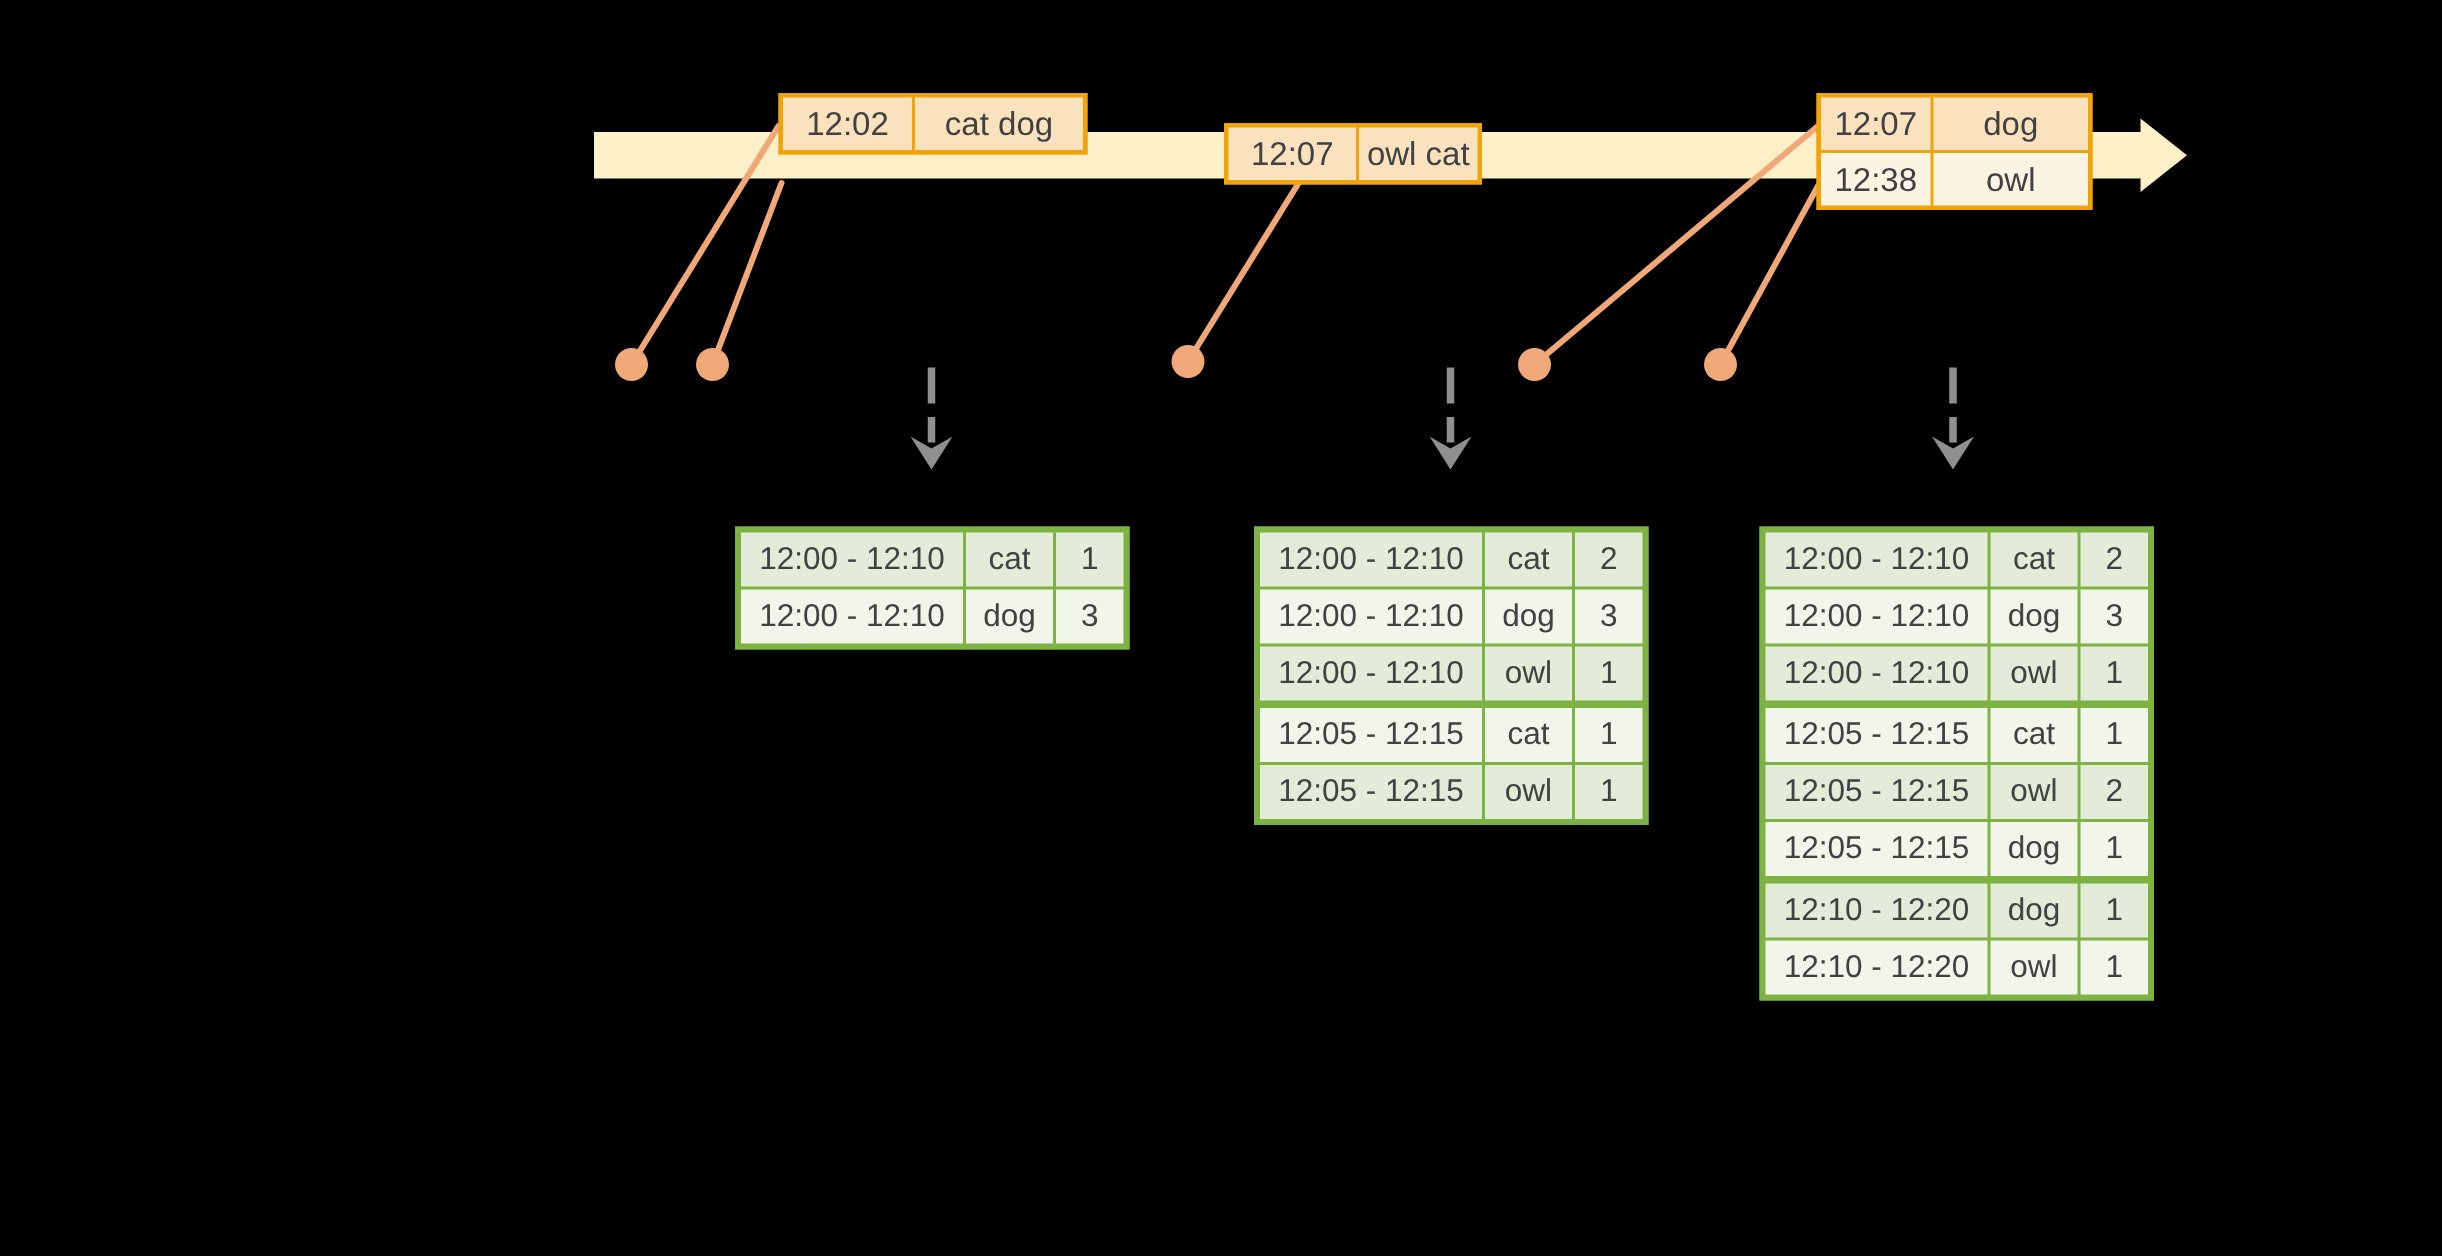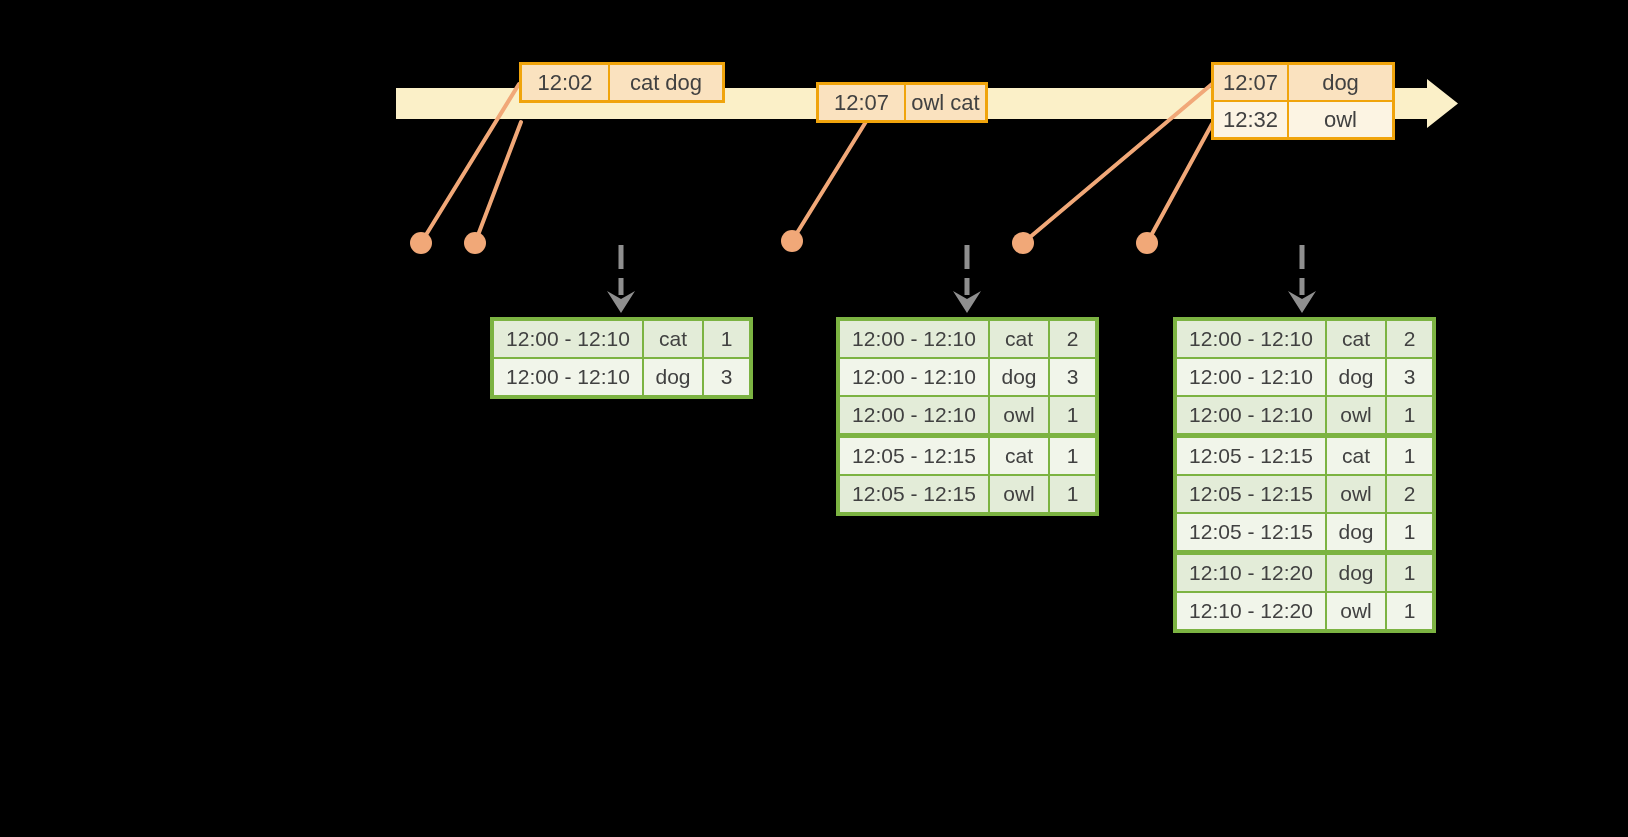--- a/index.html
+++ b/index.html
@@ -19,21 +19,21 @@
   #events-3{left:1211px;top:62px;}
   #events-1 .e-row{grid-template-columns:86px 112px;}
   #events-2 .e-row{grid-template-columns:85px 79px;}
   #events-3 .e-row{grid-template-columns:73px 103px;}
   .e-cell{display:flex;align-items:center;justify-content:center;
     font-size:22px;color:var(--text_color);background:var(--event_row_light);}
   .e-row.shade-dark .e-cell{background:var(--event_row_dark);}
 
   
   .result-table{position:absolute;border:4px solid var(--result_border);
-    background:var(--result_border);display:flex;flex-direction:column;gap:2px;}
+    background:var(--result_border);display:flex;flex-direction:column;gap:2px;margin-top:34px;}
   #result-1{left:490px;top:317px;}
   #result-2{left:836px;top:317px;}
   #result-3{left:1173px;top:317px;}
   .r-row{display:grid;grid-template-columns:148px 58px 45px;gap:2px;height:36px;}
   .r-row.group-break{margin-top:3px;}
   .r-cell{display:flex;align-items:center;justify-content:center;
     font-size:21px;color:var(--text_color);background:var(--result_row_light);}
   .r-row.shade-dark .r-cell{background:var(--result_row_dark);}
 
   
@@ -89,21 +89,21 @@
         <div class="e-cell">12:07</div>
         <div class="e-cell">owl cat</div>
       </div>
     </div>
   <div class="event-table" id="events-3">
       <div class="e-row shade-dark">
         <div class="e-cell">12:07</div>
         <div class="e-cell">dog</div>
       </div>
       <div class="e-row">
-        <div class="e-cell">12:32</div>
+        <div class="e-cell">12:38</div>
         <div class="e-cell">owl</div>
       </div>
     </div>
 
   <div class="result-table" id="result-1">
       <div class="r-row shade-dark">
         <div class="r-cell">12:00 - 12:10</div>
         <div class="r-cell">cat</div>
         <div class="r-cell">1</div>
       </div>

